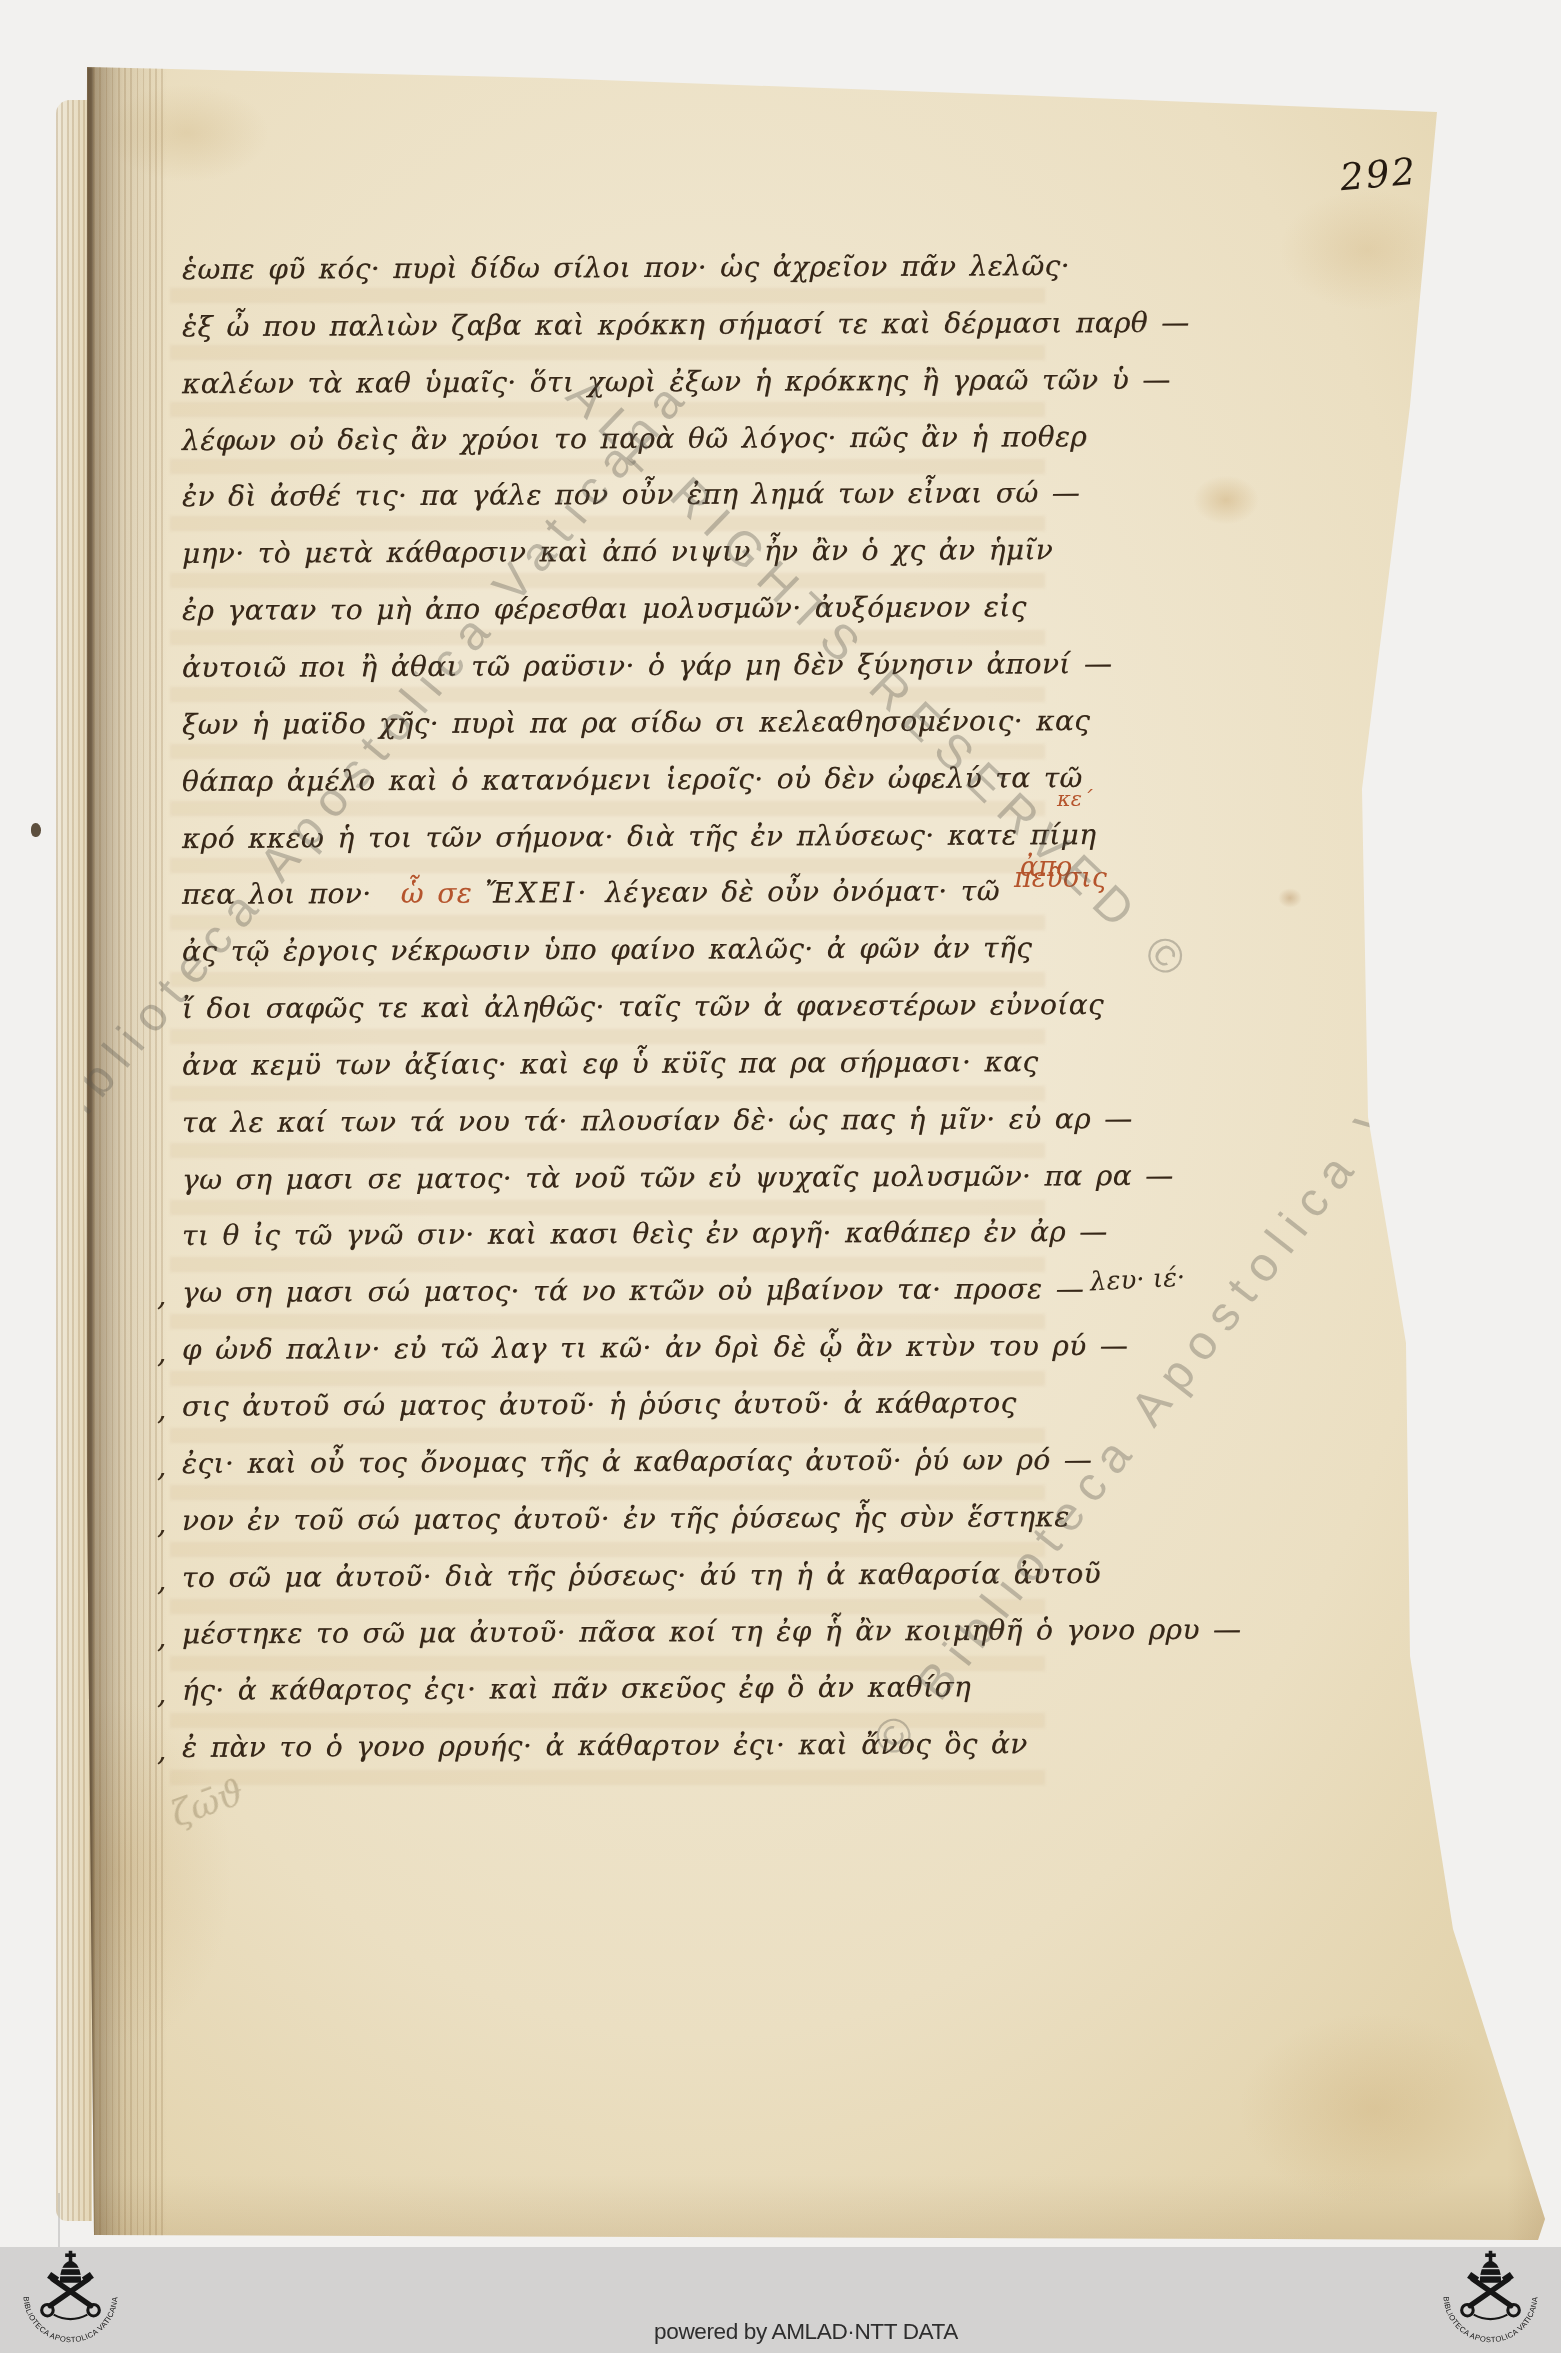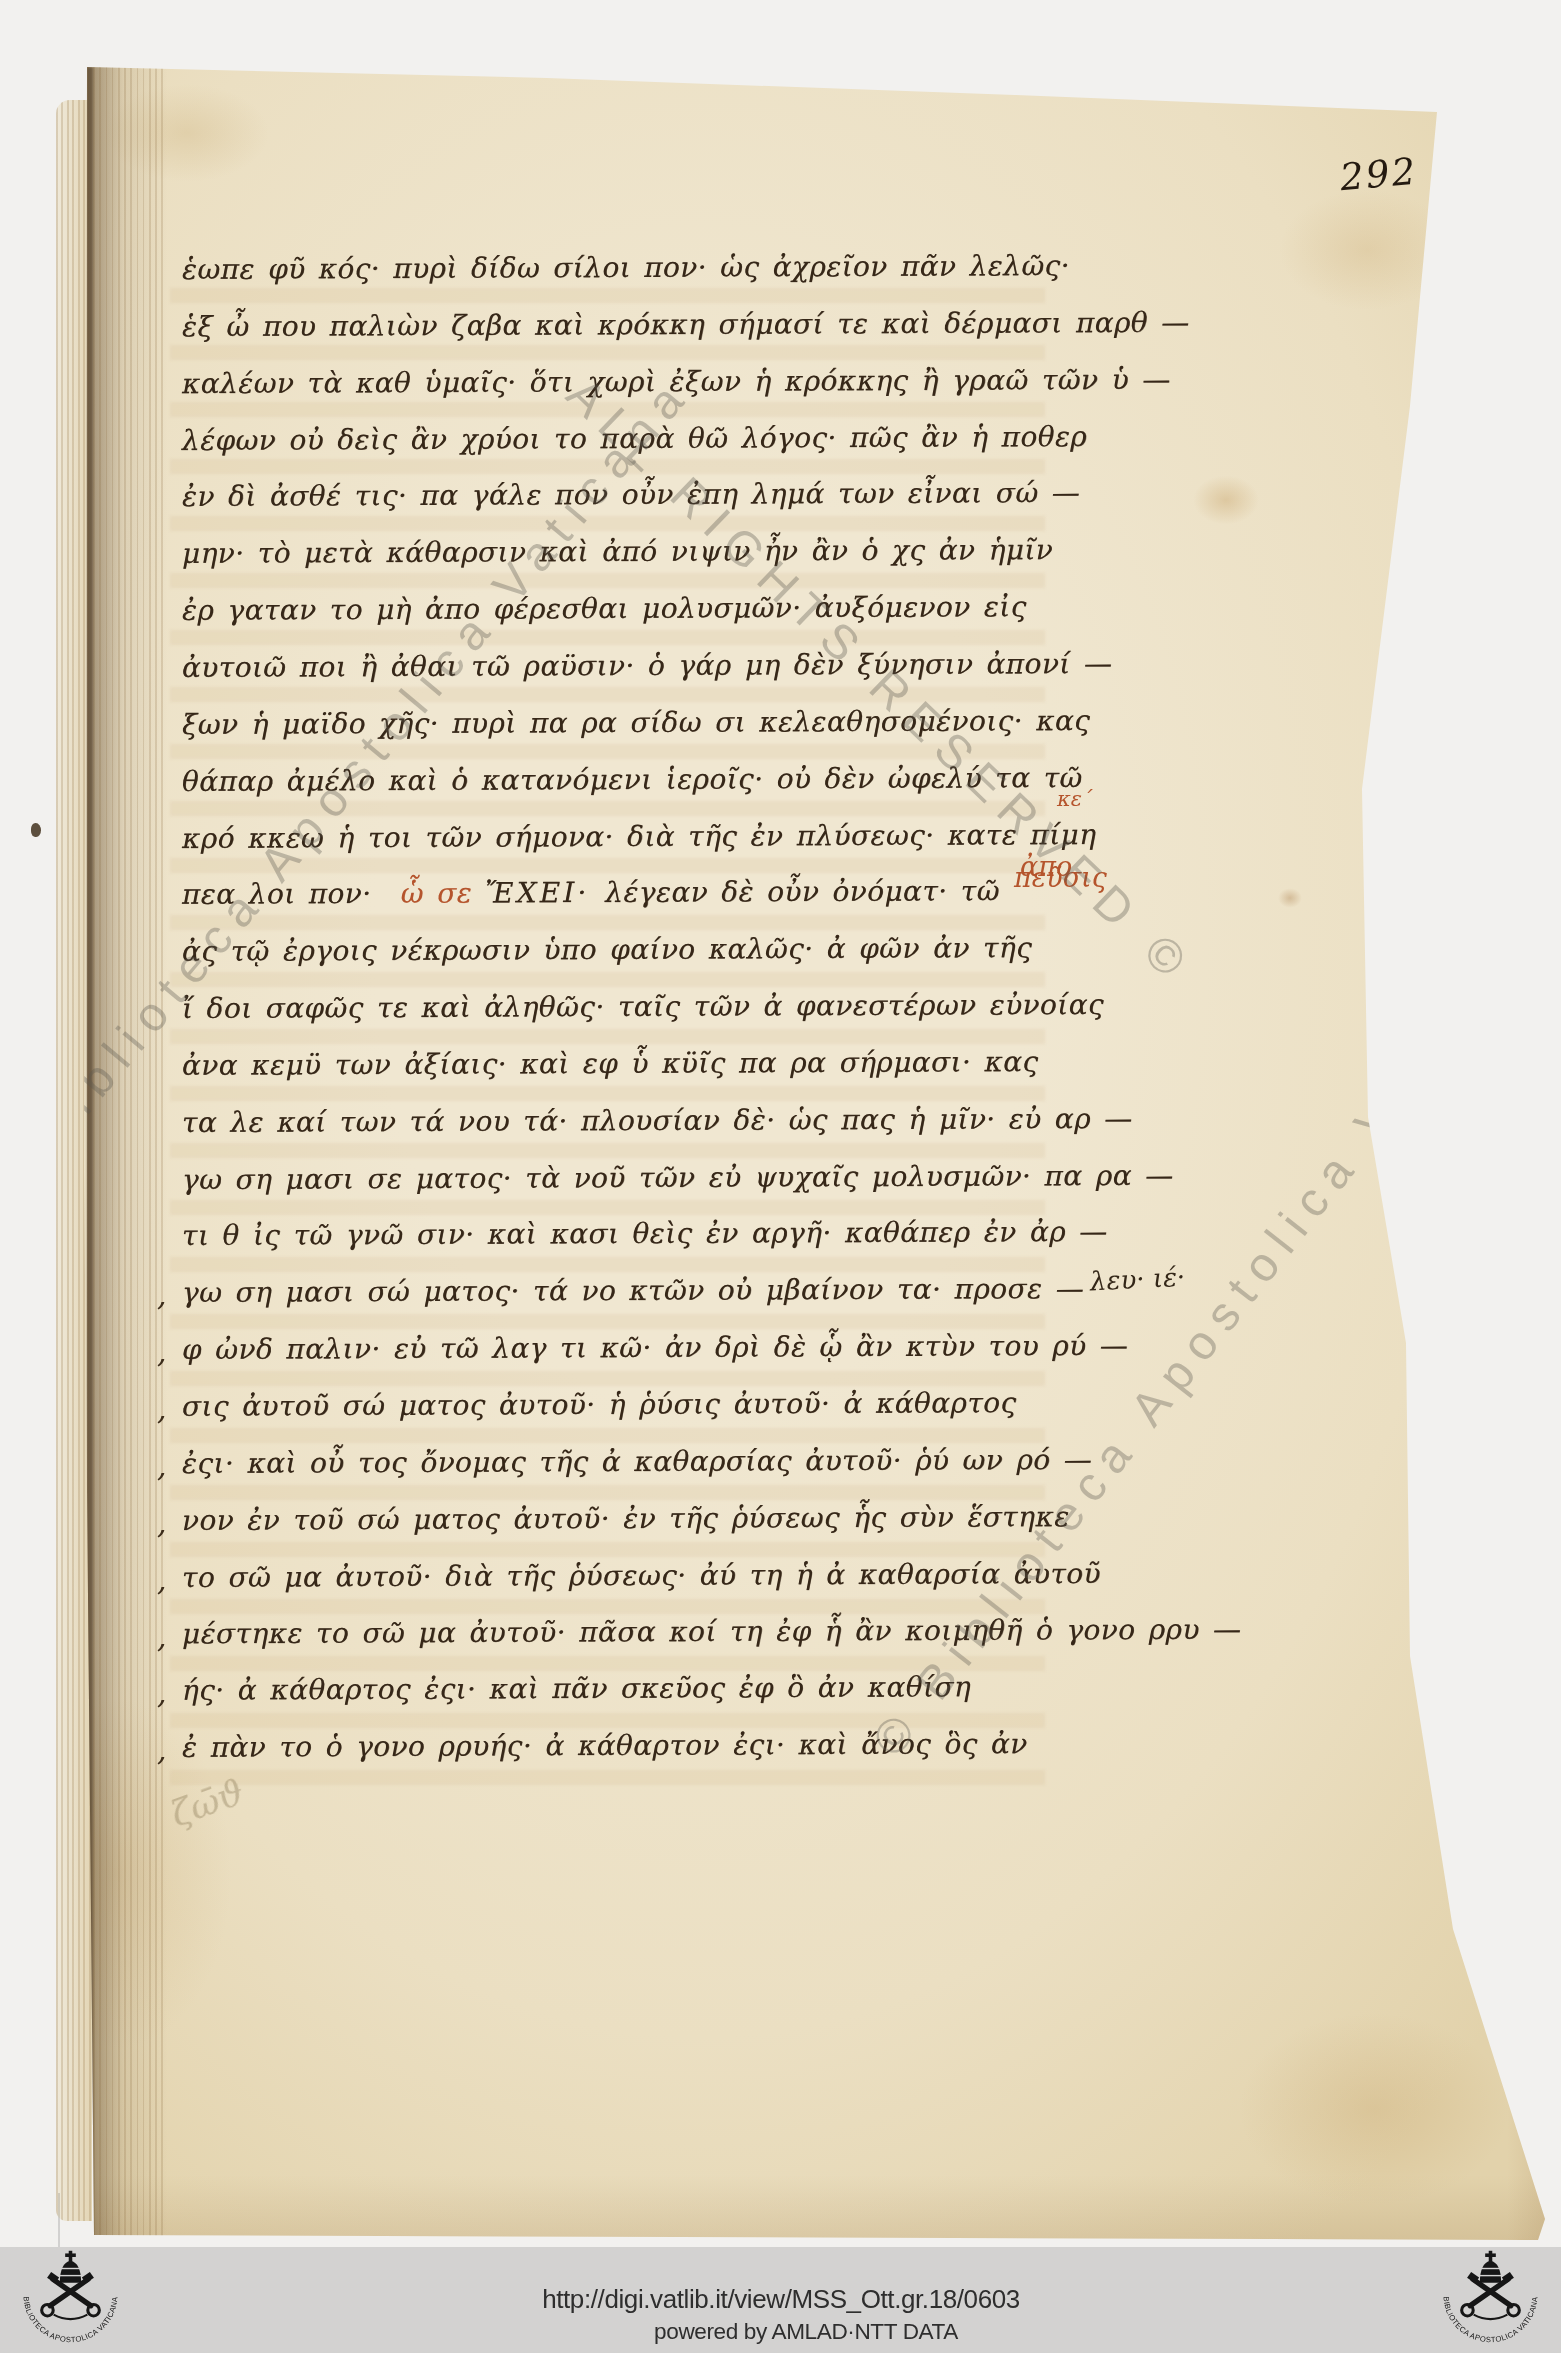--- a/index.html
+++ b/index.html
@@ -160,21 +160,20 @@
     <div class="marg dark" style="left:1090px;top:1264px;font-size:26px;transform:rotate(-3deg);">λευ· ιέ·</div>
 
     <div class="scribble">ζω̄ϑ</div>
 
     <div class="wm wm1">ALL RIGHTS RESERVED ©</div>
     <div class="wm wm2">© Biblioteca Apostolica Vaticana</div>
     <div class="wm wm3">© Biblioteca Apostolica Vaticana</div>
   </div>
 
   <div class="footer">
-    <div class="txt f-url">http://digi.vatlib.it/view/MSS_Ott.gr.18/0603</div>
     <div class="txt f-pow">powered by AMLAD·NTT DATA</div>
   </div>
 
   <svg class="logo left" viewBox="0 0 130 115">
     <defs>
         <path id="arcL" d="M 12 52 A 53 53 0 0 0 118 52"></path>
       </defs>
     <g fill="#161616" stroke="#161616">
       <rect x="63" y="2" width="4" height="12" stroke="none"></rect>
       <rect x="59" y="5" width="12" height="4" stroke="none"></rect>

